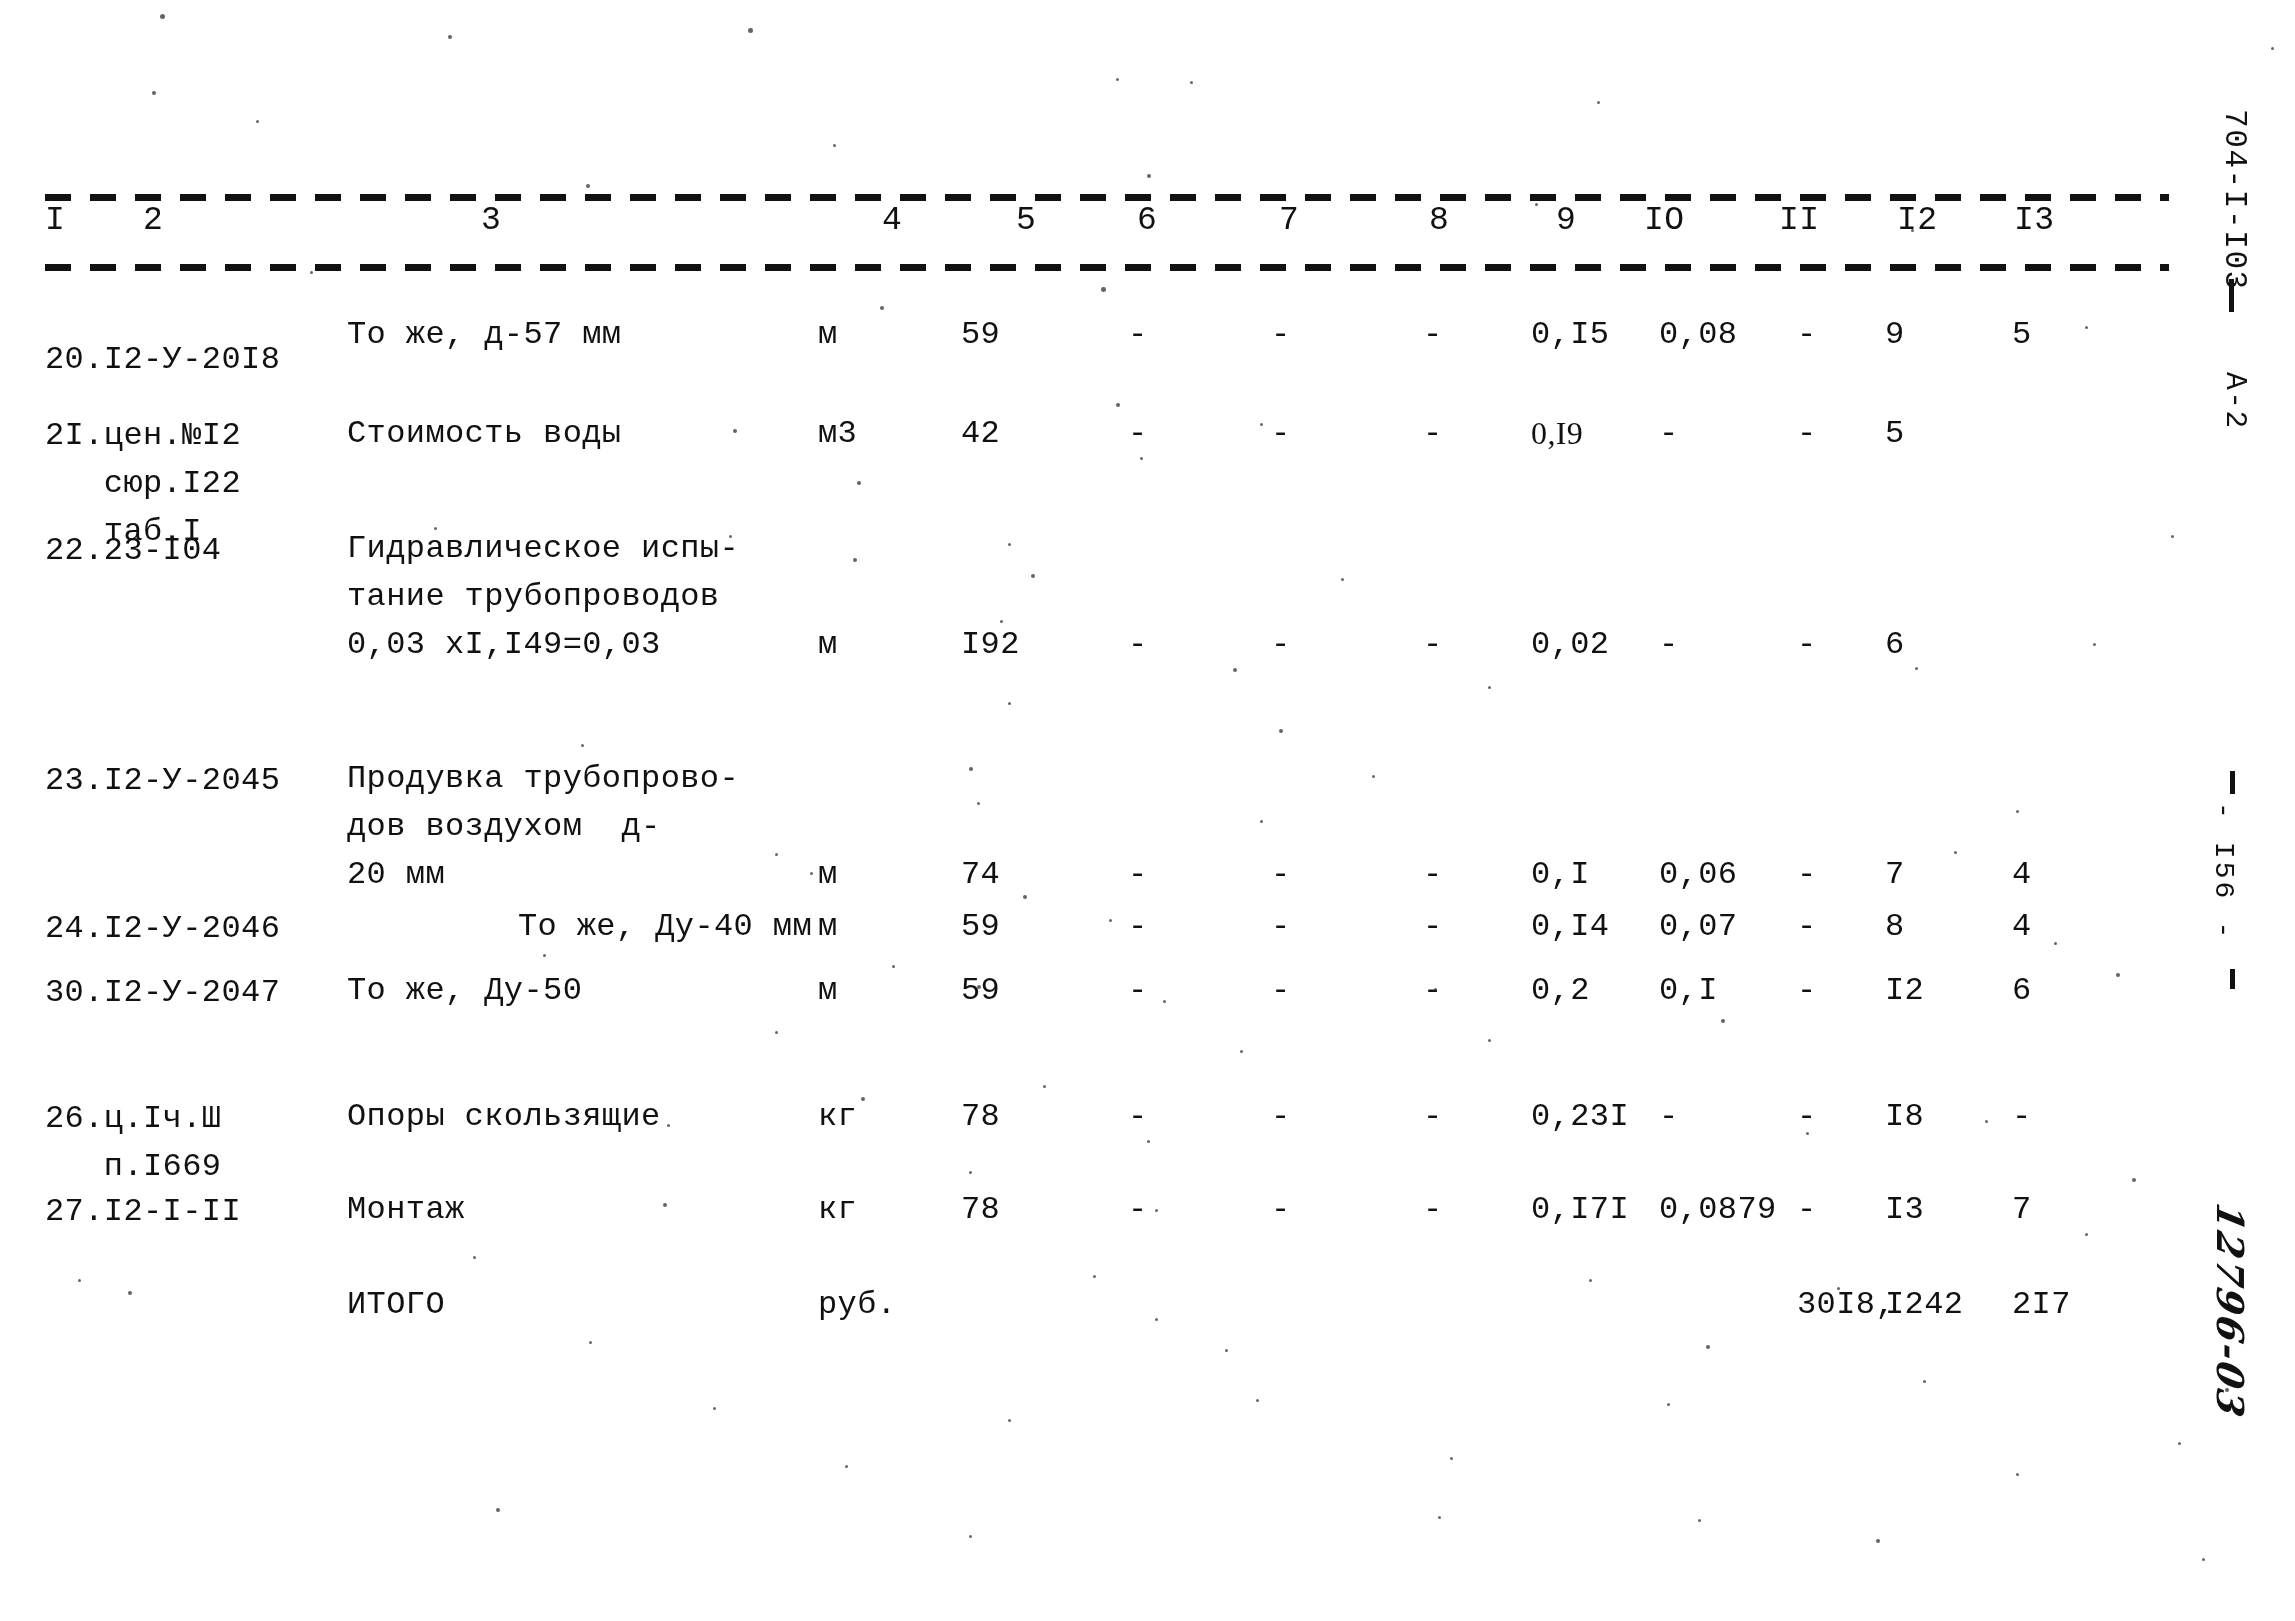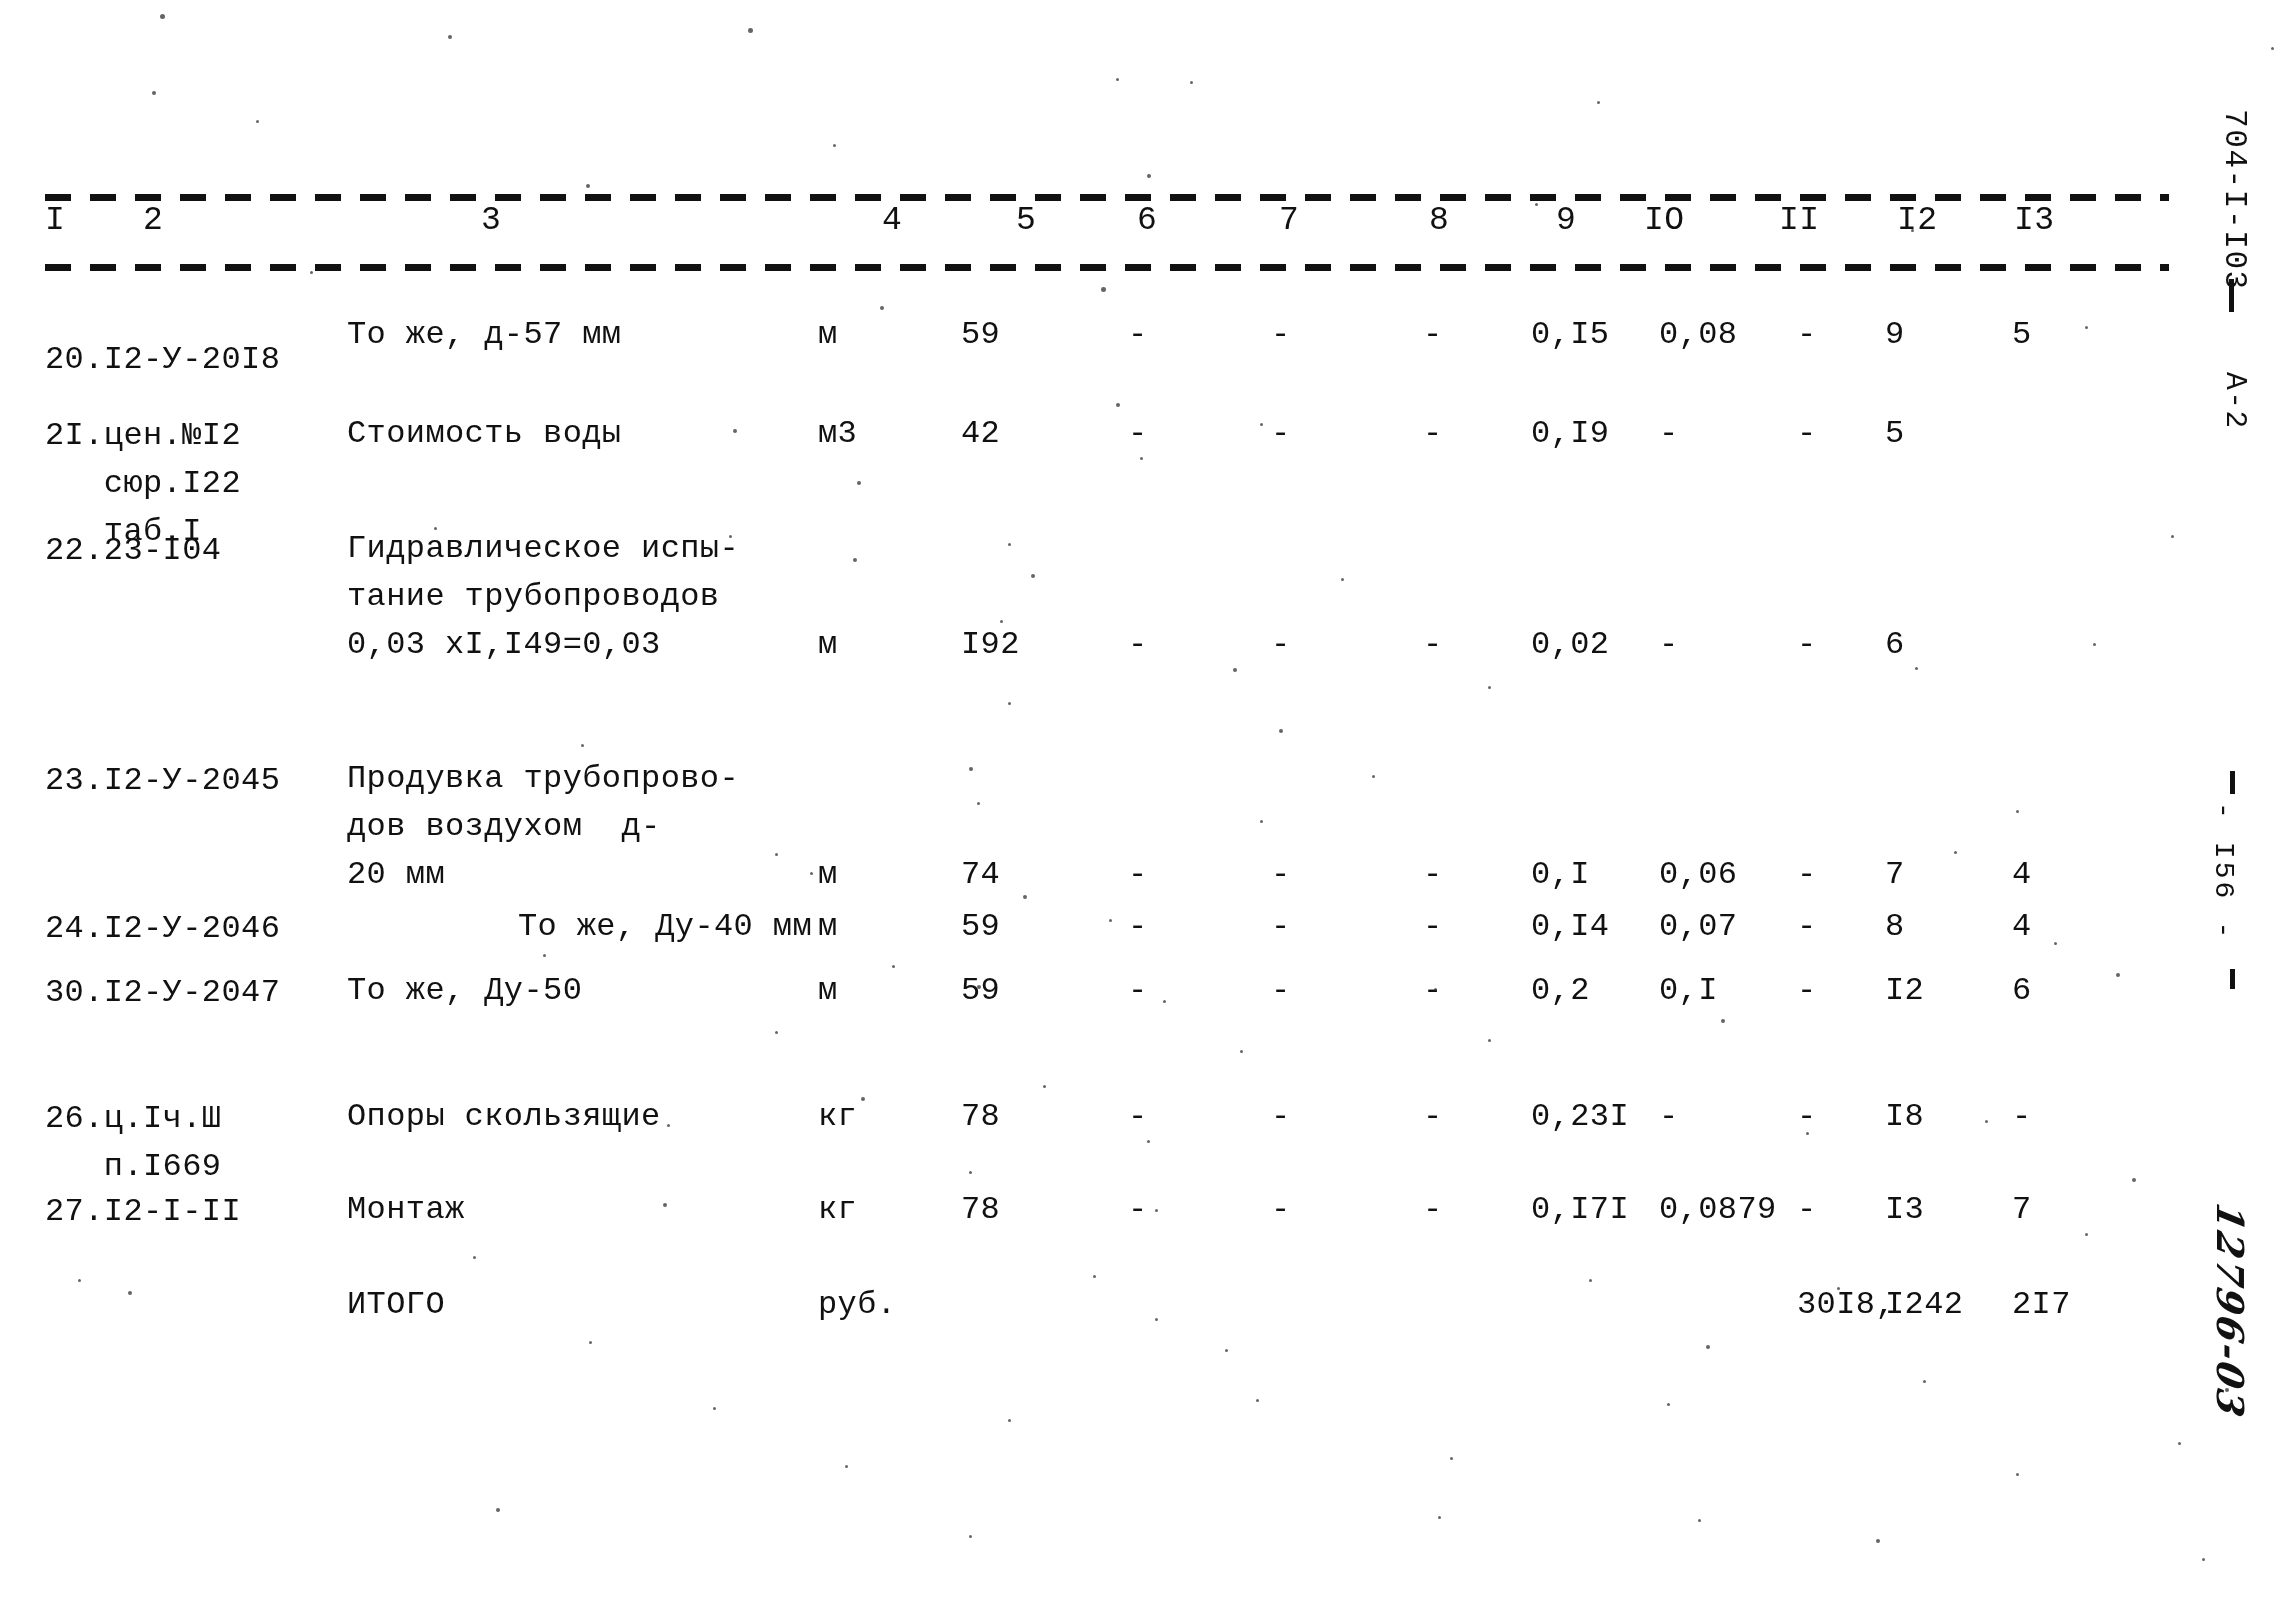--- a/index.html
+++ b/index.html
@@ -185,21 +185,21 @@
       <div class="row" style="top: 412px;">
         <div class="cell c-code multi" style="top: 0px;">2I.цен.№I2
    сюр.I22
    таб.I</div>
         <div class="cell c-desc" style="top: 0px;">Стоимость воды</div>
         <div class="cell c-unit" style="top: 0px;">м3</div>
         <div class="cell c-qty" style="top: 0px;">42</div>
         <div class="cell c-6" style="top: 0px;">-</div>
         <div class="cell c-7" style="top: 0px;">-</div>
         <div class="cell c-8" style="top: 0px;">-</div>
-        <div class="cell c-9" style="top: 0px;">0,I9</div>
+        <div class="cell c-9" style="top: 0px; font-family: Liberation Serif, serif;">0,I9</div>
         <div class="cell c-10" style="top: 0px;">-</div>
         <div class="cell c-11" style="top: 0px;">-</div>
         <div class="cell c-12" style="top: 0px;">5</div>
         <div class="cell c-13" style="top: 0px;"></div>
       </div>
       <div class="row" style="top: 527px;">
         <div class="cell c-code multi" style="top: 0px;">22.23-I04</div>
         <div class="cell c-desc" style="top: 0px;">Гидравлическое испы-</div>
         <div class="cell c-desc" style="top: 48px;">тание трубопроводов</div>
         <div class="cell c-desc" style="top: 96px;">0,03 хI,I49=0,03</div>

